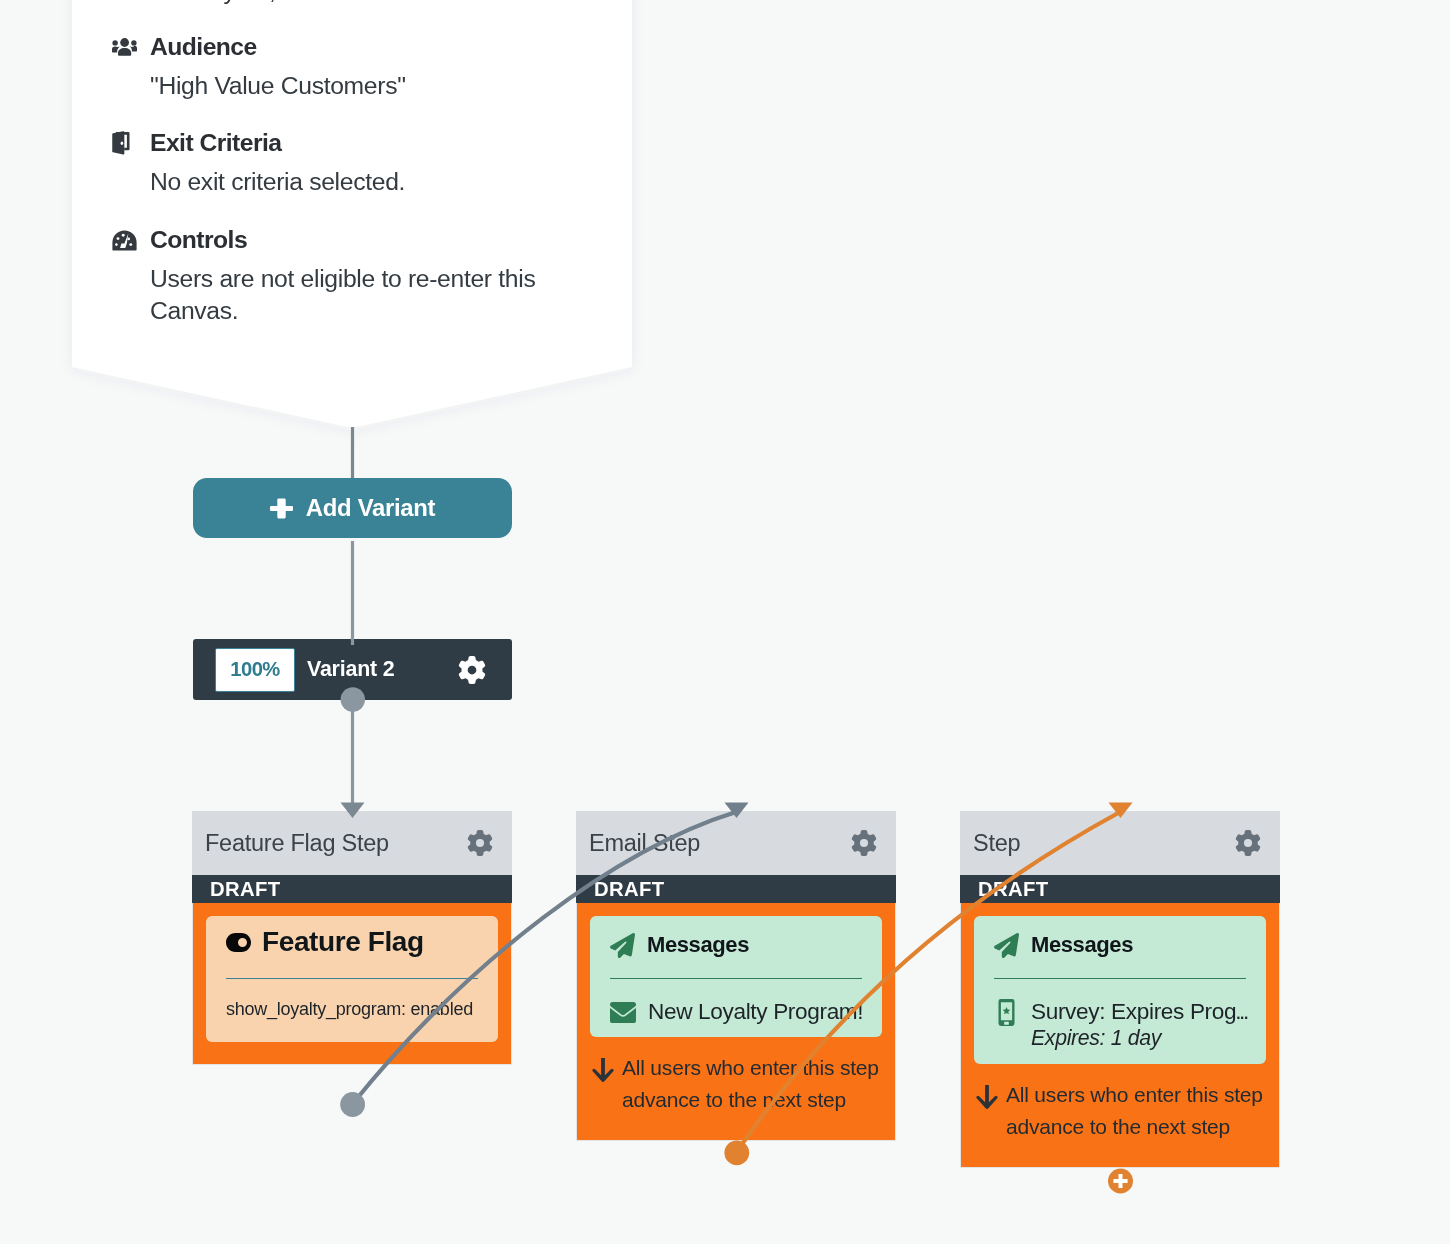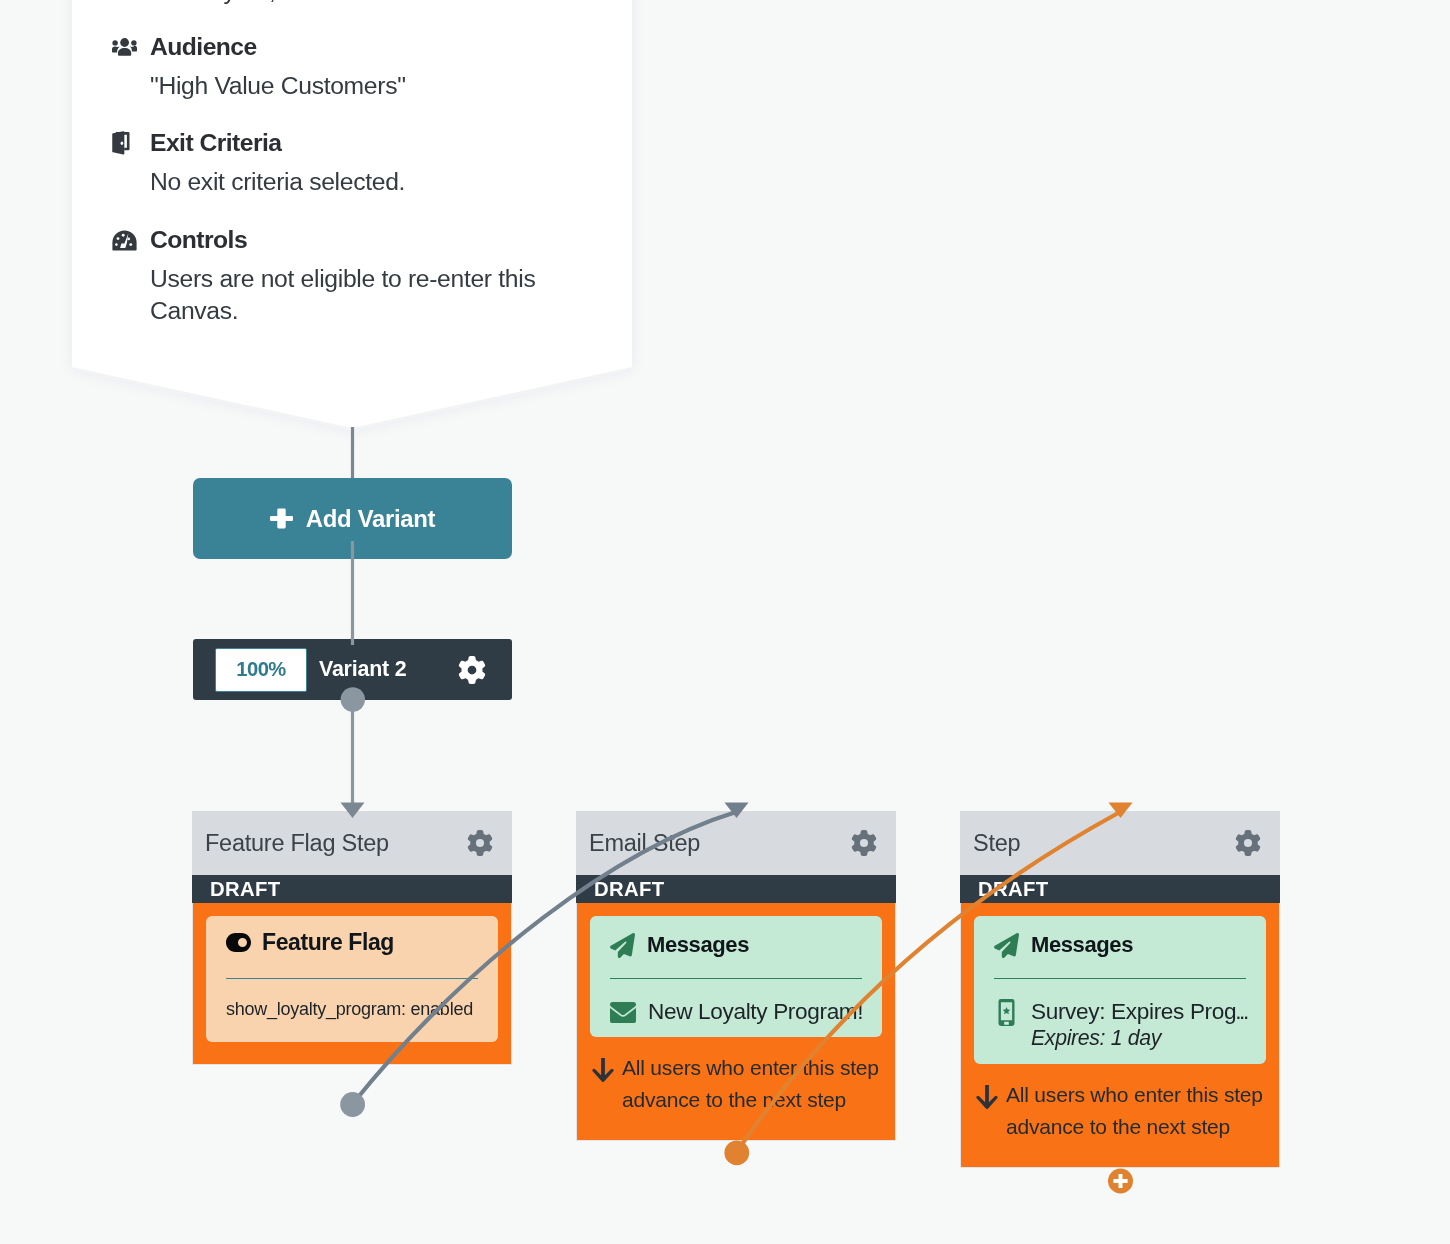--- a/index.html
+++ b/index.html
@@ -41,42 +41,42 @@
     line-height: 32px; margin-left: 38px; letter-spacing: -0.32px; margin-top: 11px;
     max-width: 396px;
   }
 
   
   #edges { position: absolute; left: 0; top: 0; width: 1450px; height: 1244px; pointer-events: none; z-index: 5; }
 
   
   #add-variant {
     position: absolute; left: 193px; top: 478px;
-    width: 319px; height: 81px;
-    background: #3a8295; border: none; border-radius: 7px;
+    width: 319px; height: 60px;
+    background: #3a8295; border: none; border-radius: 14px;
     display: flex; align-items: center; justify-content: center;
     cursor: pointer; padding: 12px;
   }
   #add-variant .plus { display: block; margin-right: 13px; }
   #add-variant .lbl {
     color: #fff; font-size: 23.9px; font-weight: 700; letter-spacing: -0.3px;
     font-family: "Liberation Sans", sans-serif;
   }
 
   
   #variant-bar {
     position: absolute; left: 193px; top: 639px;
     width: 319px; height: 61px;
     background: #303c45; border-radius: 3px;
     display: flex; align-items: center; padding: 0 0 0 22px;
   }
   #variant-pct {
     background: #fff; border: 1.5px solid #3a8295; border-radius: 2px;
     color: #2f7c90; font-size: 20.2px; font-weight: 700;
-    width: 92px; height: 44px; display: flex; align-items: center; justify-content: center;
+    width: 80px; height: 44px; display: flex; align-items: center; justify-content: center;
     line-height: 21px; letter-spacing: -0.5px;
   }
   #variant-name {
     color: #fff; font-size: 21.4px; font-weight: 700; margin-left: 12px;
     letter-spacing: -0.2px;
   }
   #variant-gear { margin-left: auto; margin-right: 26px; display: block; cursor: pointer; }
 
   
   .step-card {
@@ -102,21 +102,21 @@
   .step-status span {
     color: #fff; font-size: 20.3px; font-weight: 700; letter-spacing: 0.35px;
   }
   .step-body { padding: 13px 13px 0 13px; }
 
   .flag-block {
     background: #f8d3ad; border-radius: 6px; padding: 15px 20px 18px 20px;
   }
   .flag-head { display: flex; align-items: center; height: 22px; }
   .flag-head .ic { flex: 0 0 auto; display: block; }
-  .flag-head .t { font-size: 23px; font-weight: 700; color: #11161a; letter-spacing: -0.4px; margin-left: 11px; }
+  .flag-head .t { font-size: 28px; font-weight: 700; color: #11161a; letter-spacing: -0.4px; margin-left: 11px; }
   .flag-rule { height: 1px; background: #3a8295; margin: 25px 0 16px 0; }
   .flag-body { font-size: 18px; color: #1d2329; line-height: 29px; letter-spacing: -0.25px; }
 
   .msg-block {
     background: #c4e9d5; border-radius: 6px; padding: 16px 20px 12px 20px;
   }
   .msg-head { display: flex; align-items: center; height: 26px; }
   .msg-head .ic { flex: 0 0 auto; display: block; }
   .msg-head .t { font-size: 22.0px; font-weight: 700; color: #11161a; letter-spacing: -0.4px; margin-left: 12px; }
   .msg-rule { height: 1px; background: #2f7d55; margin: 20px 0 19px 0; }

